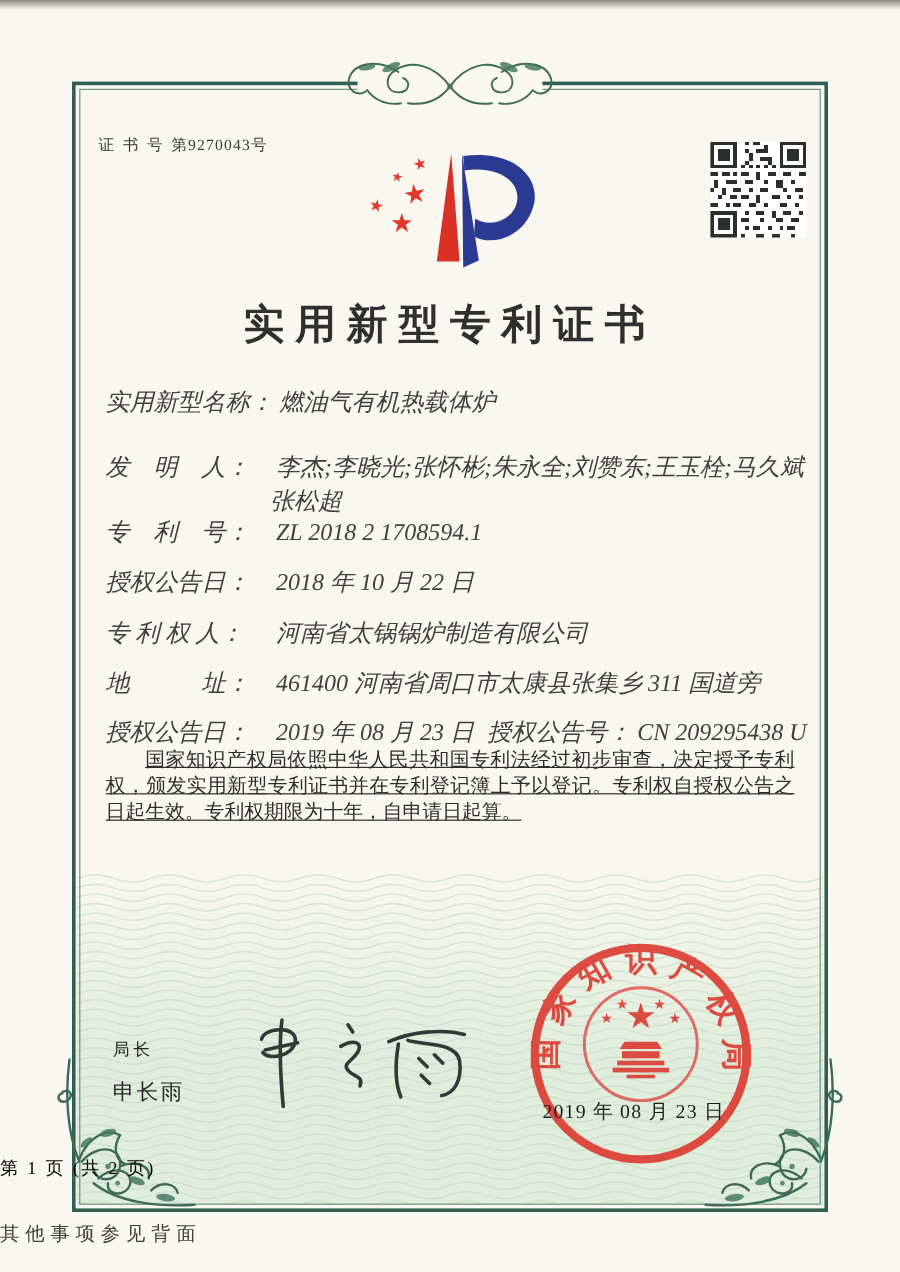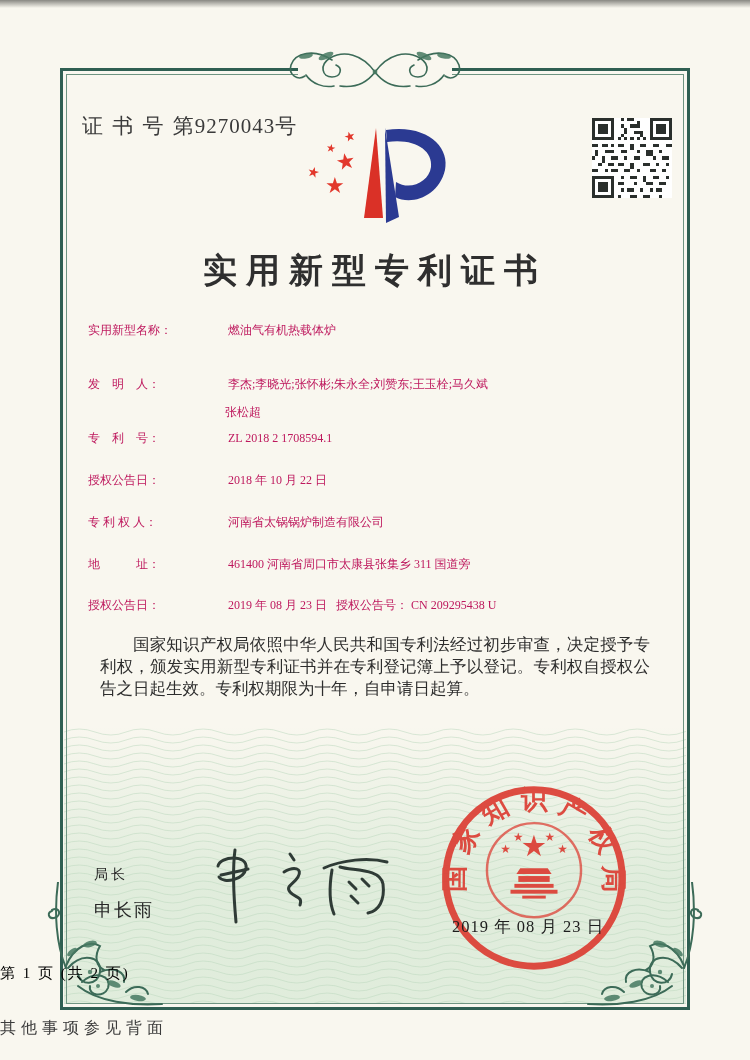--- a/index.html
+++ b/index.html
@@ -17,38 +17,38 @@
   .tint{left:64px;top:726px;width:622px;height:278px;z-index:0;
     background:linear-gradient(to bottom,rgba(232,241,228,0),rgba(223,236,219,.95) 55%);}
   .tint svg{position:absolute;left:0;top:0;}
   
   .frame-outer{left:60px;top:68px;width:624px;height:936px;
     border:3px solid #2f5f52;z-index:1;}
   .frame-inner{position:absolute;left:3px;top:3px;right:3px;bottom:3px;
     border:1px solid #6e9481;}
   .ornament{z-index:2;}
   
-  .cert-no{left:82px;top:112px;font-size:21px;letter-spacing:2px;color:#3a3a3a;z-index:2;white-space:nowrap;}
+  .cert-no{left:82px;top:112px;font-size:13px;letter-spacing:2px;color:#3a3a3a;z-index:2;white-space:nowrap;}
   .cert-no .num{letter-spacing:1px;}
   
   .logo{left:300px;top:122px;width:150px;height:115px;z-index:2;}
   .logo .star{position:absolute;color:#e2382c;line-height:1;}
   
   .qr{left:592px;top:118px;width:80px;height:80px;z-index:2;}
   
   .title{left:0;top:248px;width:100%;text-align:center;font-size:34px;font-weight:600;
     letter-spacing:9px;color:#2f2f2f;z-index:2;}
   
-  .row{position:absolute;left:88px;font-size:12px;color:#be185d;white-space:nowrap;z-index:2;}
+  .row{position:absolute;left:88px;font-size:20px;color:#404040;white-space:nowrap;z-index:2;font-style:italic;}
   .lbl{display:inline-block;min-width:137px;}
   .pair2{margin-left:6px;}
   .inv2{left:225px;top:404px;}
   
   .paras{left:88px;top:622px;width:574px;z-index:2;}
-  .paras p{margin:12px;text-indent:2em;font-size:16.5px;line-height:22px;color:#2d2d2d;text-align:justify;}
+  .paras p{margin:0;text-indent:2em;font-size:16.5px;line-height:22px;color:#2d2d2d;text-align:justify;text-decoration:underline;}
   .paras p + p{margin-top:7px;}
   
   .sig-title{left:94px;top:866px;font-family:"Liberation Sans","DejaVu Sans",sans-serif;
     font-size:14px;letter-spacing:3px;color:#262626;z-index:2;}
   .sig-name{left:94px;top:898px;font-family:Liberation Sans, sans-serif;
     font-size:18px;letter-spacing:2px;color:#262626;z-index:2;}
   .sig-hand{left:190px;top:840px;z-index:2;}
   
   .seal{left:436px;top:780px;width:196px;height:196px;z-index:2;opacity:.9;}
   .seal-date{left:452px;top:916px;font-size:16.5px;color:#1d1d1d;letter-spacing:1px;z-index:3;white-space:nowrap;}

